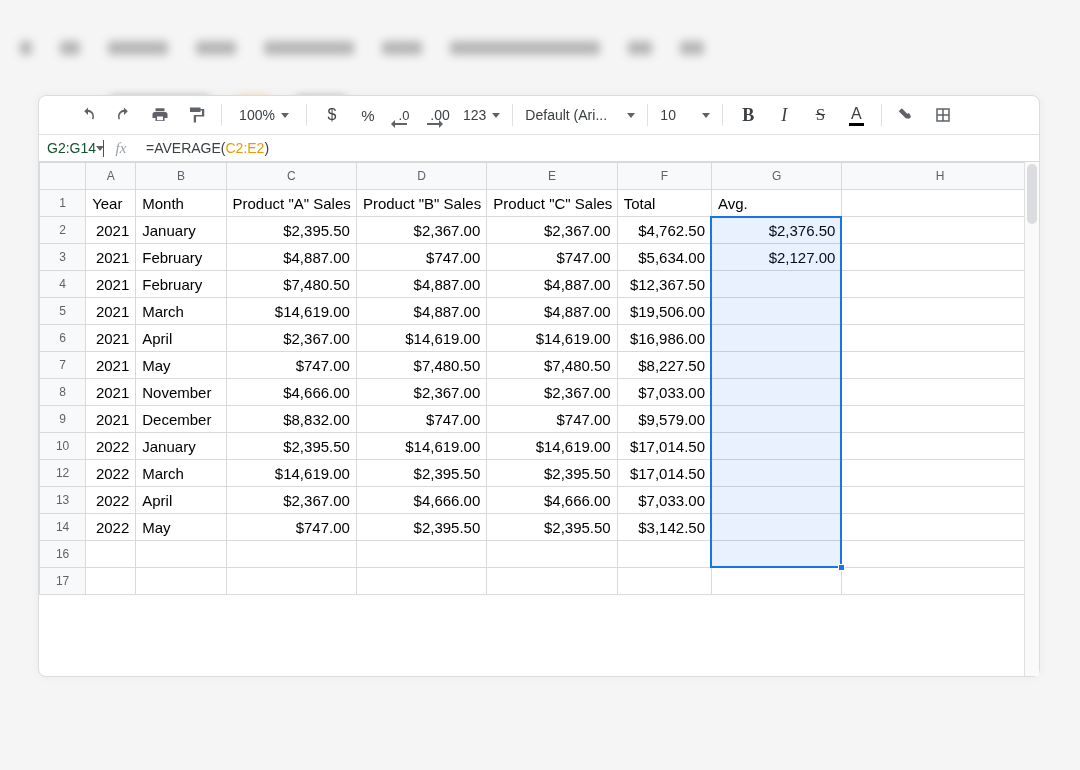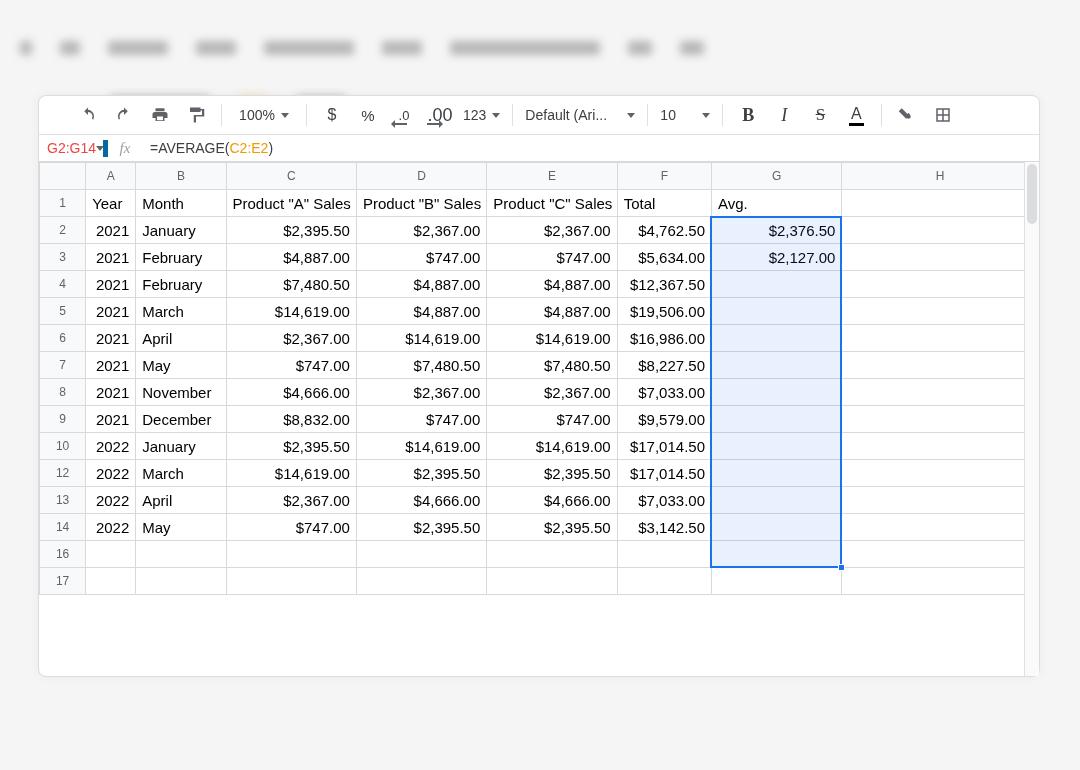--- a/index.html
+++ b/index.html
@@ -87,37 +87,37 @@
   .formula-bar {
     height: 26px;
     display: flex;
     align-items: center;
     border-bottom: 1px solid #d9d9d9;
     font-size: 14px;
   }
   .name-box {
     width: 56px;
     padding-left: 8px;
-    color: #ef4444;
+    color: #14532d;
     font-size: 14px;
     display:flex;
     align-items:center;
   }
   .name-box-caret {
     margin-left: auto;
     margin-right: 6px;
   }
   .fx-label {
     width: 34px;
     text-align: center;
     font-style: italic;
     font-family: "Times New Roman", serif;
     color: #9aa0a6;
     font-size: 15px;
-    border-left: 5px solid #0369a1;
+    border-left: 1px solid #0369a1;
   }
   .formula-text {
     padding-left: 8px;
     font-size: 14px;
     font-family: Arial;
     color: #3c4043;
     display: flex;
     align-items: center;
     text-align: right;
   }
@@ -287,21 +287,21 @@
     <div class="tb-btn">
       <span class="tb-text" style="font-size:15px">%</span>
     </div>
     <div class="tb-btn" style="position:relative">
       <span class="tb-text" style="font-size:13px">.0</span>
       <svg style="position:absolute;bottom:1px;left:4px;width:16px;height:8px;fill:#5f6368" viewBox="0 0 16 8">
           <path d="M0 4l4-4v3h12v2H4v3z"></path>
         </svg>
     </div>
     <div class="tb-btn" style="position:relative">
-      <span class="tb-text" style="font-size:18px">.00</span>
+      <span class="tb-text" style="font-size:14px">.00</span>
       <svg style="position:absolute;bottom:1px;left:4px;width:16px;height:8px;fill:#5f6368" viewBox="0 0 16 8">
           <path d="M16 4l-4 4V5H0V3h12V0z"></path>
         </svg>
     </div>
     <div class="tb-btn">
       <span class="tb-text">123</span>
       <span class="dropdown-caret"></span>
     </div>
     <div class="tb-sep"></div>
     <div class="tb-btn" style="min-width:110px;justify-content:flex-start">

